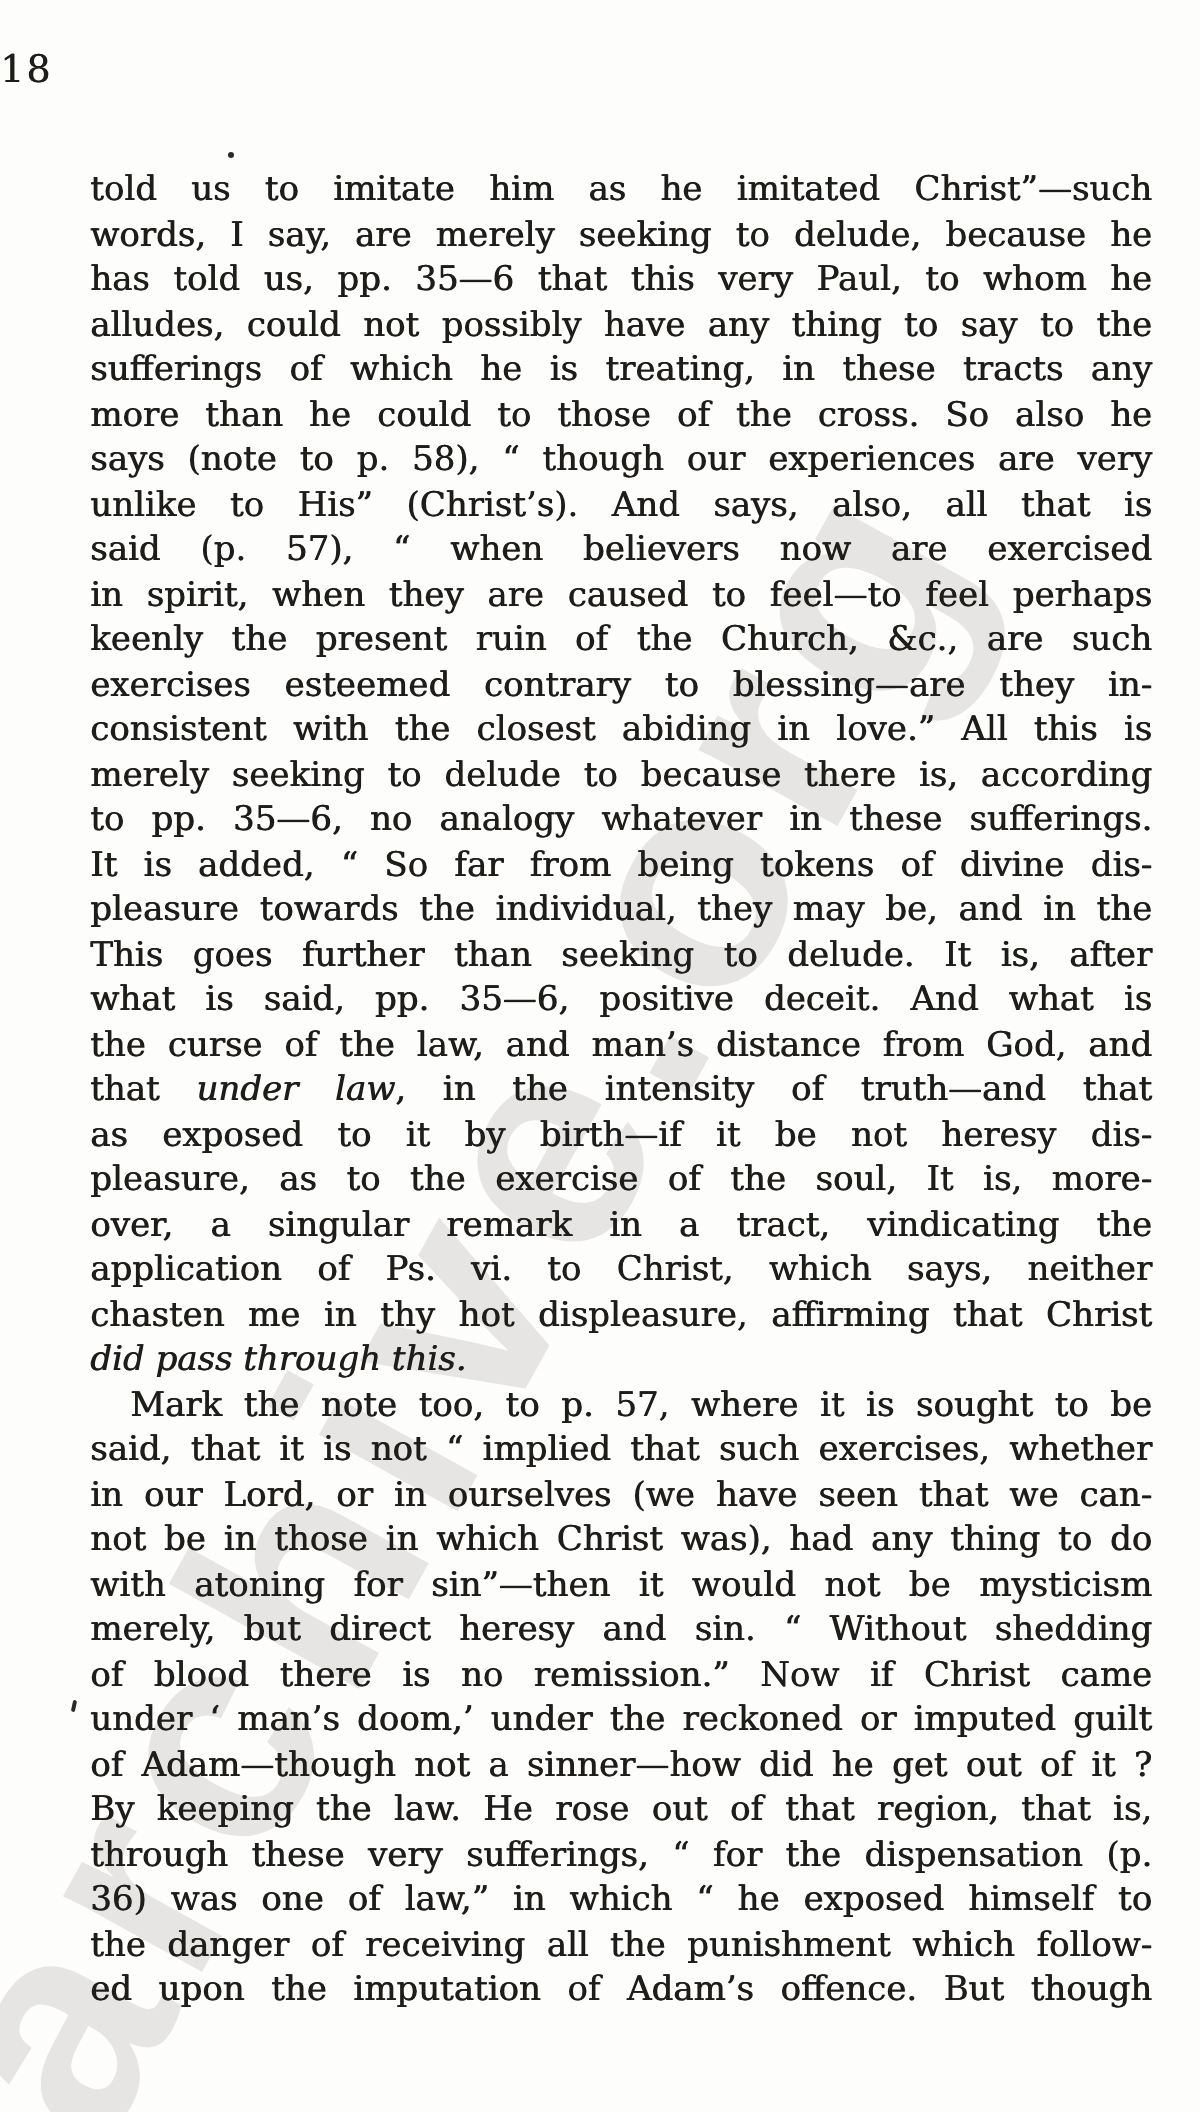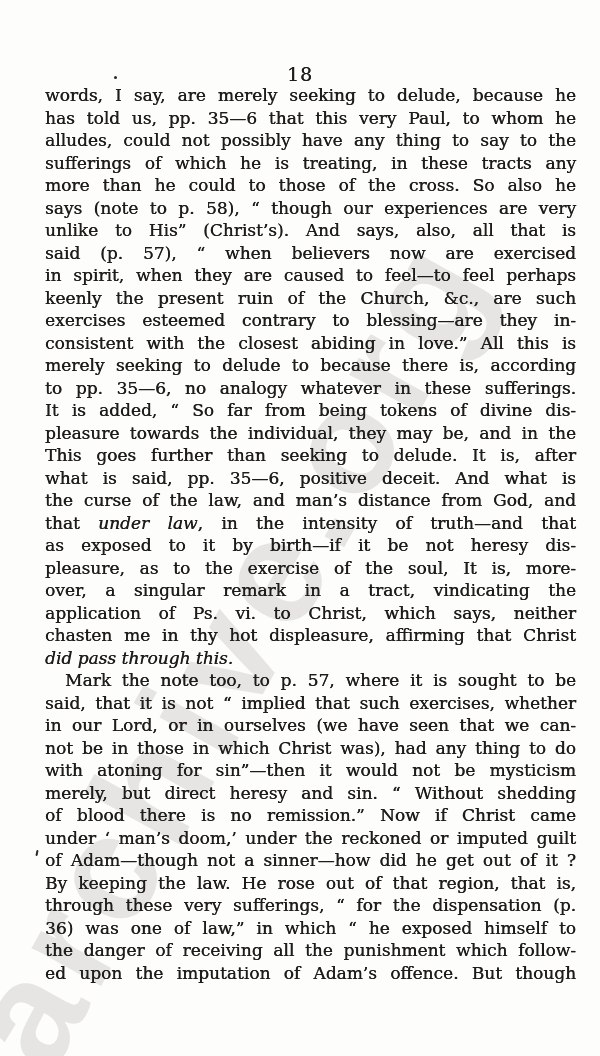--- a/index.html
+++ b/index.html
@@ -14,25 +14,23 @@
     background: #fdfdfc;
     overflow: hidden;
     font-family: "DejaVu Serif", "Liberation Serif", serif;
     color: #1f1d1a;
   }
   .page-number {
     position: absolute;
     top: 24px;
     left: 0;
     width: 100%;
-    text-align: center;
     font-size: 19px;
     letter-spacing: 1px;
     text-shadow: 0.3px 0 0 currentColor;
-    margin-top: 39px;
   }
   .body-text {
     position: absolute;
     left: 45px;
     top: 84px;
     width: 531px;
   }
   .line {
     height: 22.5px;
     line-height: 22.5px;
@@ -78,20 +76,21 @@
 </style>
 </head>
 <body>
 
 <div id="page">
   <div class="watermark">archive.org</div>
   <div class="page-number">18</div>
   <div class="speck speck-1"></div>
   <div class="speck speck-2"></div>
   <div class="body-text">
+      <div class="line"><span>told us to imitate him as he imitated Christ”—such</span></div>
       <div class="line"><span>words, I say, are merely seeking to delude, because he</span></div>
       <div class="line"><span>has told us, pp. 35—6 that this very Paul, to whom he</span></div>
       <div class="line"><span>alludes, could not possibly have any thing to say to the</span></div>
       <div class="line"><span>sufferings of which he is treating, in these tracts any</span></div>
       <div class="line"><span>more than he could to those of the cross.  So also he</span></div>
       <div class="line"><span>says (note to p. 58), “ though our experiences are very</span></div>
       <div class="line"><span>unlike to His” (Christ’s).   And says, also, all that is</span></div>
       <div class="line"><span>said (p. 57), “ when believers now are exercised</span></div>
       <div class="line"><span>in spirit, when they are caused to feel—to feel perhaps</span></div>
       <div class="line"><span>keenly the present ruin of the Church, &amp;c., are such</span></div>

